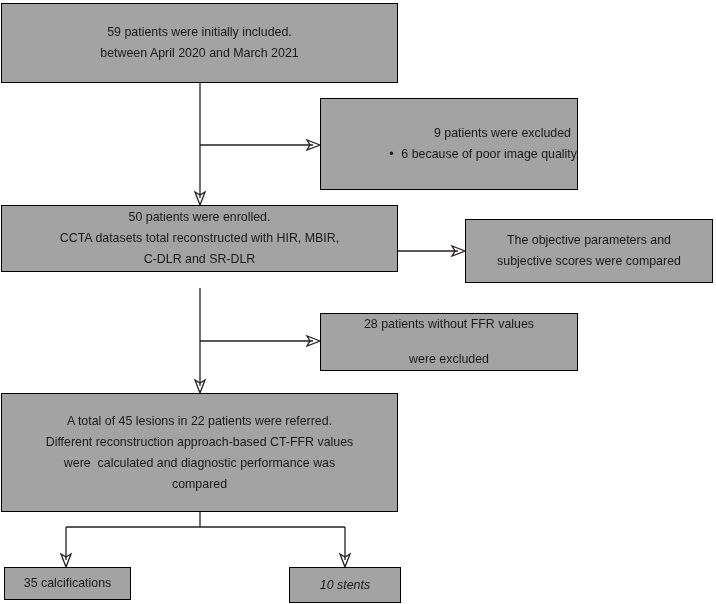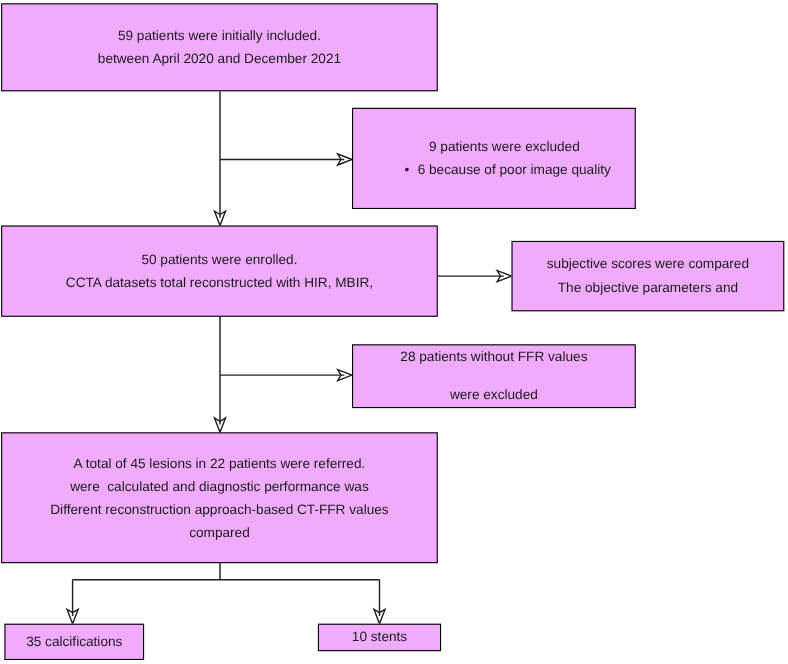--- a/index.html
+++ b/index.html
@@ -12,31 +12,31 @@
     width: 716px;
     height: 604px;
     background: #ffffff;
     font-family: "Liberation Sans", sans-serif;
     overflow: hidden;
   }
   .box {
     position: absolute;
     box-sizing: border-box;
     border: 1px solid #000000;
-    background: #f0abfc;
+    background: #a3a3a3;
     display: flex;
     flex-direction: column;
     justify-content: center;
     color: #1a1a1a;
     font-size: 12.4px;
     line-height: 21px;
     z-index: 2;
   }
   .box.centered { align-items: center; text-align: center; }
-  .box.left { align-items: center; text-align: left; padding-left: 13px; }
+  .box.left { align-items: flex-end; text-align: left; padding-left: 13px; }
   .box .line { white-space: pre; padding: 0 6px; }
   .box.left .line { padding-left: 12px; }
   .bullet-line {
     display: block;
     white-space: pre;
     padding-left: 12px;
   }
   .bullet-line .dot {
     display: inline-block;
     width: 12px;
@@ -80,51 +80,52 @@
     <line x1="200" y1="498" x2="200" y2="527"></line>
     <line x1="66" y1="527" x2="345" y2="527"></line>
     <line x1="66" y1="527" x2="66" y2="560"></line>
     <path class="arrowhead" d="M66,567 L61,554 L66,557 L71,554 Z"></path>
     <line x1="345" y1="527" x2="345" y2="560"></line>
     <path class="arrowhead" d="M345,567 L340,554 L345,557 L350,554 Z"></path>
   </svg>
 
   <div class="box centered" style="left:1px; top:3px; width:397px; height:80px;">
     <span class="line">59 patients were initially included.</span>
-    <span class="line">between April 2020 and December 2021</span>
+    <span class="line">between April 2020 and March 2021</span>
   </div>
 
   <div class="box left" style="left:320px; top:98px; width:258px; height:92px;">
     <span class="line">9 patients were excluded</span>
     <span class="bullet-line"><span class="dot">•</span><span>6 because of poor image quality</span></span>
   </div>
 
-  <div class="box centered" style="left:1px; top:205px; width:397px; height:83px;">
+  <div class="box centered" style="left:1px; top:205px; width:397px; height:67px;">
     <span class="line">50 patients were enrolled.</span>
     <span class="line">CCTA datasets total reconstructed with HIR, MBIR,</span>
+    <span class="line">C-DLR and SR-DLR</span>
   </div>
 
   <div class="box centered" style="left:465px; top:219px; width:248px; height:64px;">
+    <span class="line">The objective parameters and</span>
     <span class="line">subjective scores were compared</span>
-    <span class="line">The objective parameters and</span>
   </div>
 
   <div class="box centered" style="left:320px; top:313px; width:258px; height:58px;justify-content:space-between;">
     <span class="line">28 patients without FFR values</span>
     <span class="line">were excluded</span>
   </div>
 
   <div class="box centered" style="left:1px; top:393px; width:397px; height:119px;">
     <span class="line">A total of 45 lesions in 22 patients were referred.</span>
+    <span class="line">Different reconstruction approach-based CT-FFR values</span>
     <span class="line">were  calculated and diagnostic performance was</span>
-    <span class="line">Different reconstruction approach-based CT-FFR values</span>
     <span class="line">compared</span>
   </div>
 
   <div class="box centered" style="left:4px; top:567px; width:127px; height:33px;">
     <span class="line">35 calcifications</span>
   </div>
 
-  <div class="box centered" style="left:289px; top:567px; width:112px; height:25px;">
+  <div class="box centered" style="left:289px; top:567px; width:112px; height:36px;font-style:italic;">
     <span class="line">10 stents</span>
   </div>
 
 </div>
 
 </body></html>

